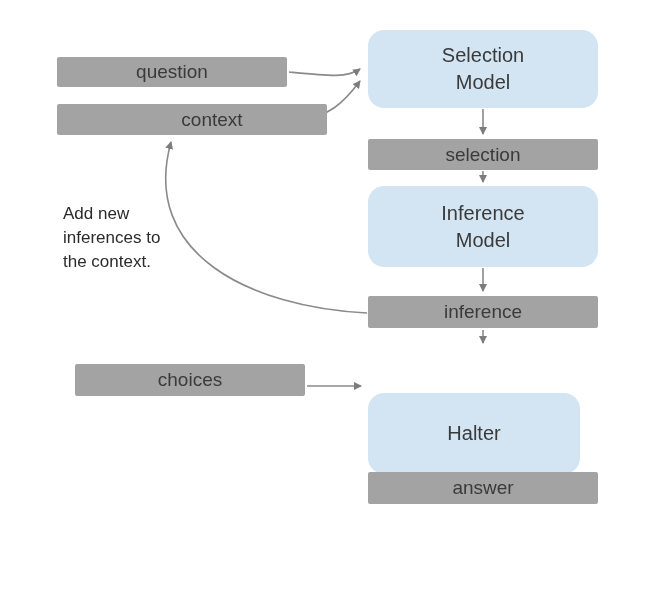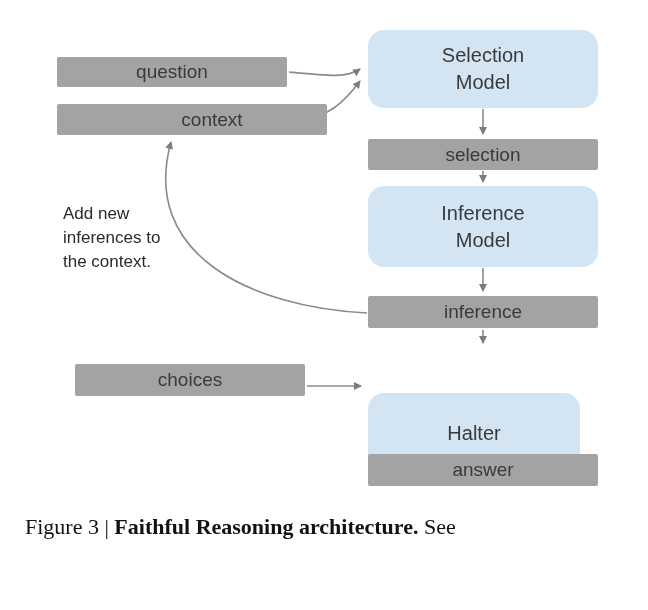--- a/index.html
+++ b/index.html
@@ -37,21 +37,21 @@
   }
   .model .lbl { white-space: pre-line; }
   .b-question  { left: 57px;  top: 57px;  width: 230px; height: 30px; }
   .b-context   { left: 57px;  top: 104px; width: 230px; height: 31px; padding-left: 40px; }
   .b-selmodel  { left: 368px; top: 30px;  width: 230px; height: 78px; }
   .b-selection { left: 368px; top: 139px; width: 230px; height: 31px; }
   .b-infmodel  { left: 368px; top: 186px; width: 230px; height: 81px; }
   .b-inference { left: 368px; top: 296px; width: 230px; height: 32px; }
   .b-choices   { left: 75px;  top: 364px; width: 230px; height: 32px; }
   .b-halter    { left: 368px; top: 347px; width: 212px; height: 81px; margin-top: 46px; }
-  .b-answer    { left: 368px; top: 454px; width: 230px; height: 32px; }
+  .b-answer    { left: 368px; top: 472px; width: 230px; height: 32px; }
   #arrows {
     position: absolute;
     left: 0;
     top: 0;
     z-index: 1;
   }
   .annotation {
     position: absolute;
     left: 63px;
     top: 202px;
@@ -139,18 +139,15 @@
 
   <div class="box io b-answer">
     <span class="lbl">answer</span>
   </div>
 
   <div class="annotation">Add new
 inferences to
 the context.</div>
 
   <div class="caption">
-    <div>
-      <span>Figure 3 | </span><b>Faithful Reasoning architecture.</b><span> See</span>
-    </div>
   </div>
 
 </div>
 
 </body></html>

